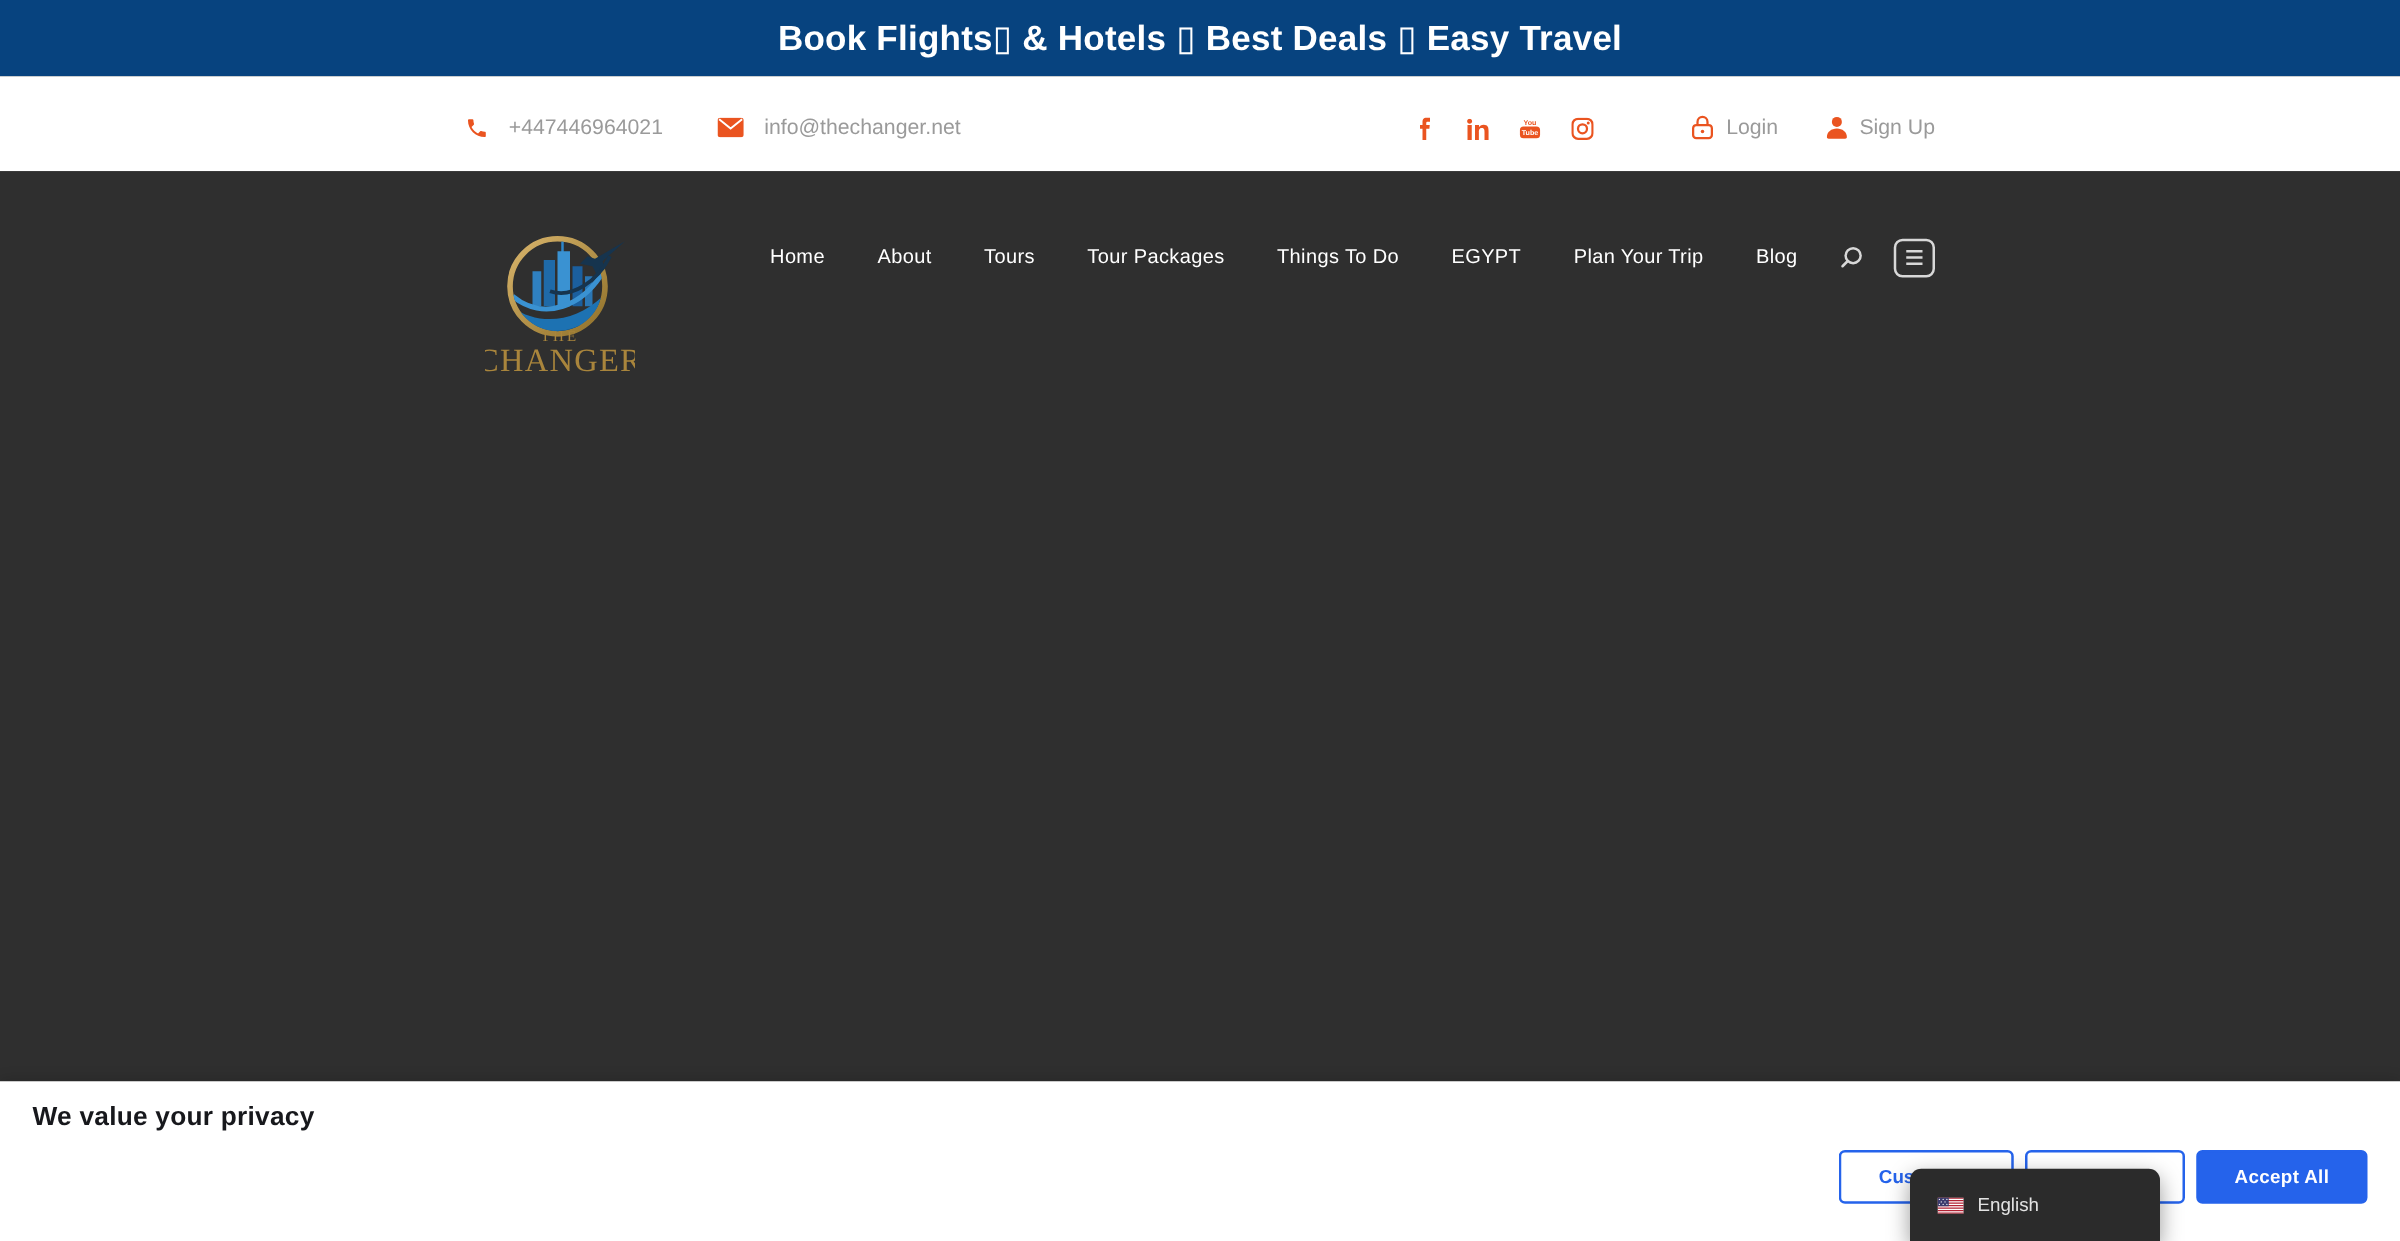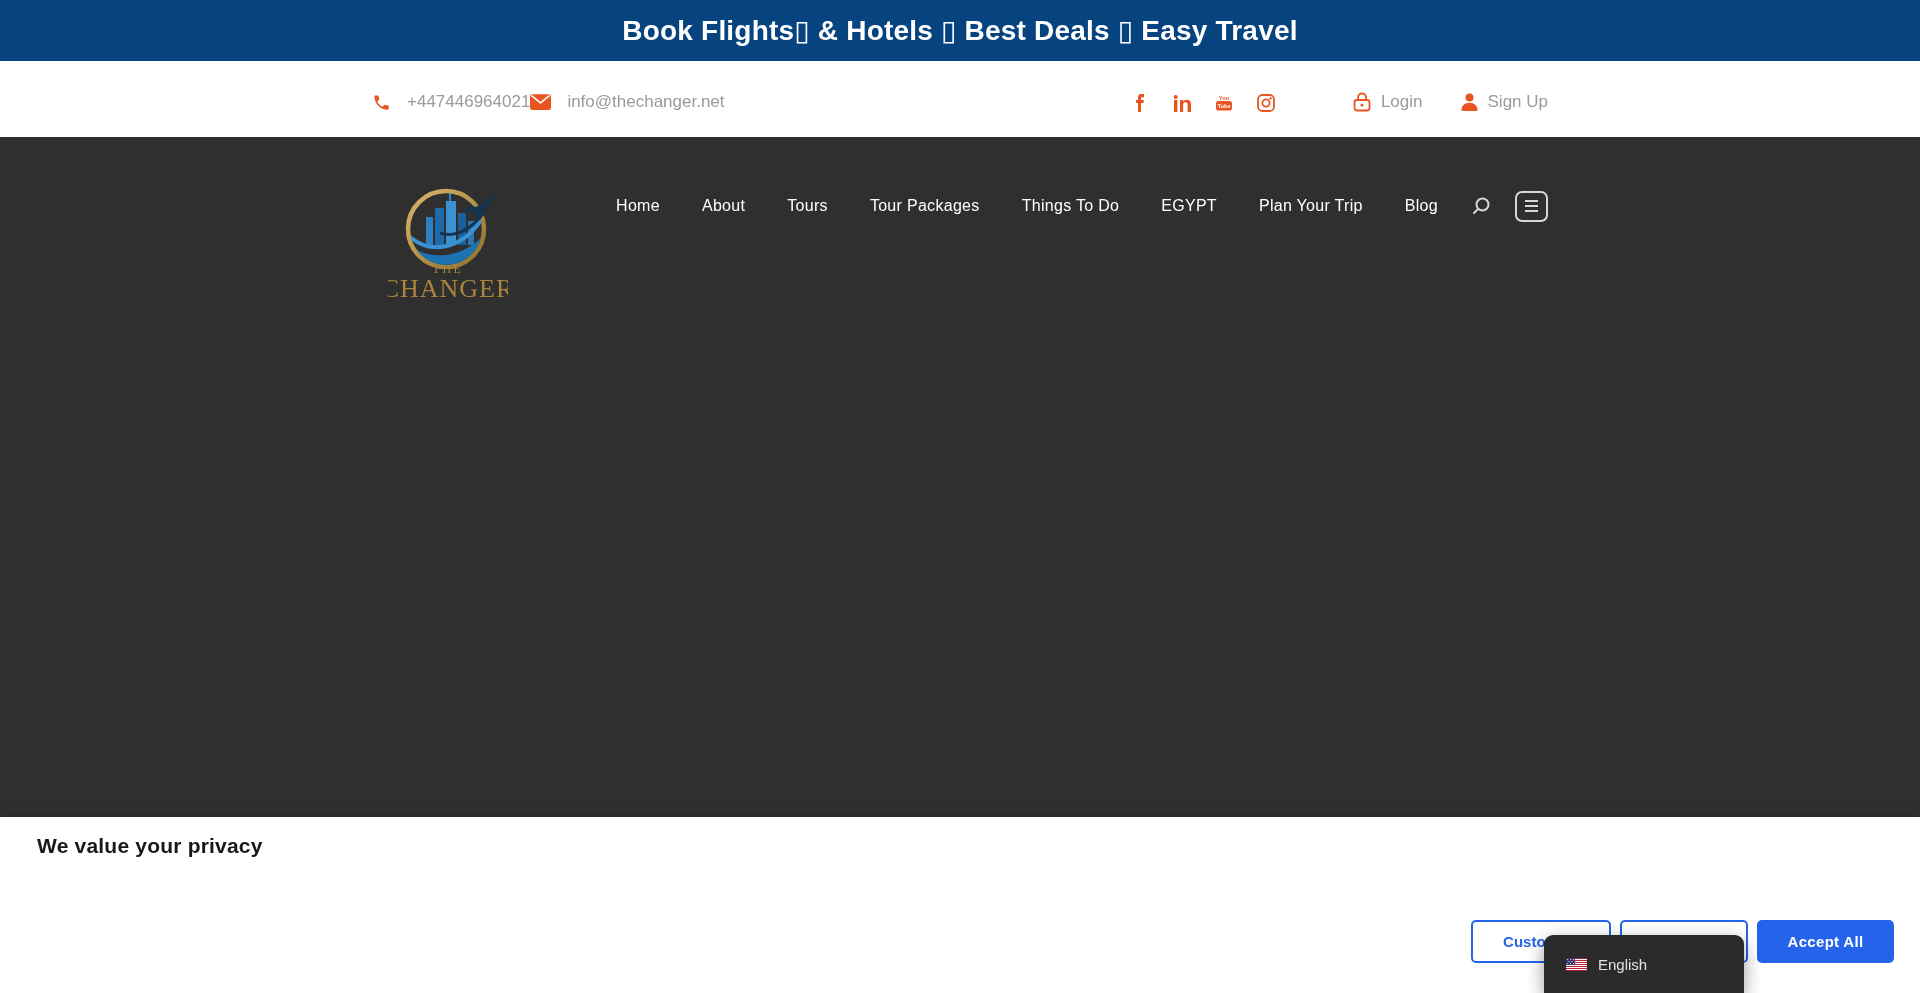--- a/index.html
+++ b/index.html
@@ -5,21 +5,21 @@
   * { margin:0; padding:0; box-sizing:border-box; }
   html,body { width:1920px; height:993px; overflow:hidden; font-family:"Liberation Sans",sans-serif; background:#2f2f2f; }
 
   
   .topbar { height:61px; background:#07437f; display:flex; align-items:center; justify-content:center; }
   .topbar-text { color:#ffffff; font-size:28px; font-weight:700; letter-spacing:.2px; font-family:"Liberation Sans","DejaVu Sans",sans-serif; }
 
   
   .header { height:76px; background:#ffffff; }
   .header-inner { width:1176px; height:100%; margin:0 auto; display:flex; align-items:center; justify-content:space-between; padding-top:6px; }
-  .contact-group { display:flex; align-items:flex-end; }
+  .contact-group { display:flex; align-items:flex-end; gap:44px; }
   .contact-item { display:flex; align-items:center; gap:16px; }
   .contact-item .txt { color:#9a9a9a; font-size:17px; }
   .icon-orange { color:#ea5420; fill:#ea5420; }
   .header-right { display:flex; align-items:flex-end; }
   .social-row { display:flex; align-items:center; gap:24px; margin-right:40px; }
   .social-link { display:flex; align-items:center; justify-content:center; width:18px; height:18px; cursor:pointer; }
   .auth-item { display:flex; align-items:center; gap:10px; margin-left:38px; cursor:pointer; }
   .auth-item .txt { color:#9a9a9a; font-size:17px; font-weight:500; }
 
   
@@ -27,34 +27,34 @@
   .nav-inner { width:1176px; margin:0 auto; position:relative; height:100%; }
   .logo { position:absolute; left:16px; top:50px; width:120px; cursor:pointer; }
   .menu { position:absolute; right:0; top:50px; display:flex; align-items:center;text-align:center; }
   .menu ul { list-style:none; display:flex; align-items:center; }
   .menu li { padding:0 21px; color:#ffffff; font-size:16px; font-weight:500; letter-spacing:.3px; line-height:38px; cursor:pointer; white-space:nowrap; }
   .search-btn { margin-left:12px; cursor:pointer; display:flex; align-items:center; }
   .burger-btn { margin-left:24px; width:33px; height:31px; border:2px solid #d8d8d8; border-radius:7px; display:flex; flex-direction:column; align-items:center; justify-content:center; gap:3px; cursor:pointer; background:transparent; }
   .burger-btn span { display:block; width:13px; height:2px; background:#d8d8d8; }
 
   
-  .cookie { position:fixed; left:0; right:0; bottom:0; height:176px; background:#ffffff; z-index:50; padding:17px 26px 0 37px; box-shadow:0 -2px 10px rgba(0,0,0,.15); }
+  .cookie { position:fixed; left:0; right:0; bottom:0; height:128px; background:#ffffff; z-index:50; padding:17px 26px 0 26px; box-shadow:0 -2px 10px rgba(0,0,0,.15); }
   .cookie h2 { font-size:21px; font-weight:700; color:#17181c; margin-bottom:15px; letter-spacing:.2px; }
   .cookie p { font-size:16px; color:#3f4147; line-height:20px; }
   .cookie p.first { margin-bottom:25px; }
   .cookie-buttons { position:fixed; right:26px; bottom:30px; display:flex; gap:9px; z-index:55; }
   .cbtn { height:43px; border-radius:5px; font-size:15px; font-weight:700; font-family:"Liberation Sans",sans-serif; cursor:pointer; display:flex; align-items:center; justify-content:center; }
   .cbtn.outline { background:#ffffff; border:2px solid #2563eb; color:#2563eb; }
   .cbtn.solid { background:#2563eb; border:2px solid #2563eb; color:#ffffff; }
   .cbtn.customize { width:140px; }
   .cbtn.secondary { width:128px; }
   .cbtn.accept { width:137px; letter-spacing:.3px; }
 
   
-  .lang-popup { position:fixed; right:176px; bottom:0; width:200px; height:58px; background:#2b2b2b; border-radius:9px 9px 0 0; z-index:60; display:flex; align-items:center; padding:0 22px; gap:11px; box-shadow:0 6px 18px rgba(0,0,0,.4); cursor:pointer; }
+  .lang-popup { position:fixed; right:192px; bottom:0; width:200px; height:58px; background:#2b2b2b; border-radius:9px 9px 0 0; z-index:60; display:flex; align-items:center; padding:0 22px; gap:11px; box-shadow:0 6px 18px rgba(0,0,0,.4); cursor:pointer; }
   .lang-popup .txt { color:#e3e3e3; font-size:15px; }
 </style>
 </head>
 <body>
 
 <div class="topbar">
   <div class="topbar-text">Book Flights▯ &amp; Hotels ▯ Best Deals ▯ Easy Travel</div>
 </div>
 
 <div class="header">

